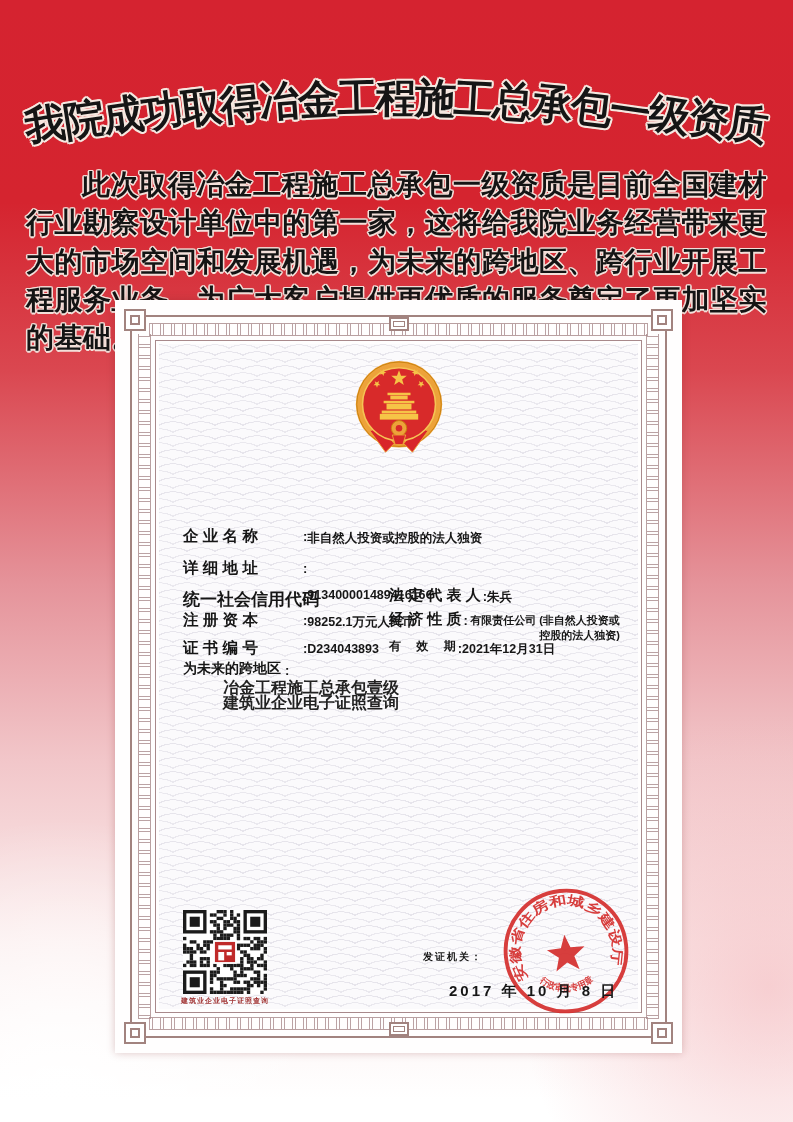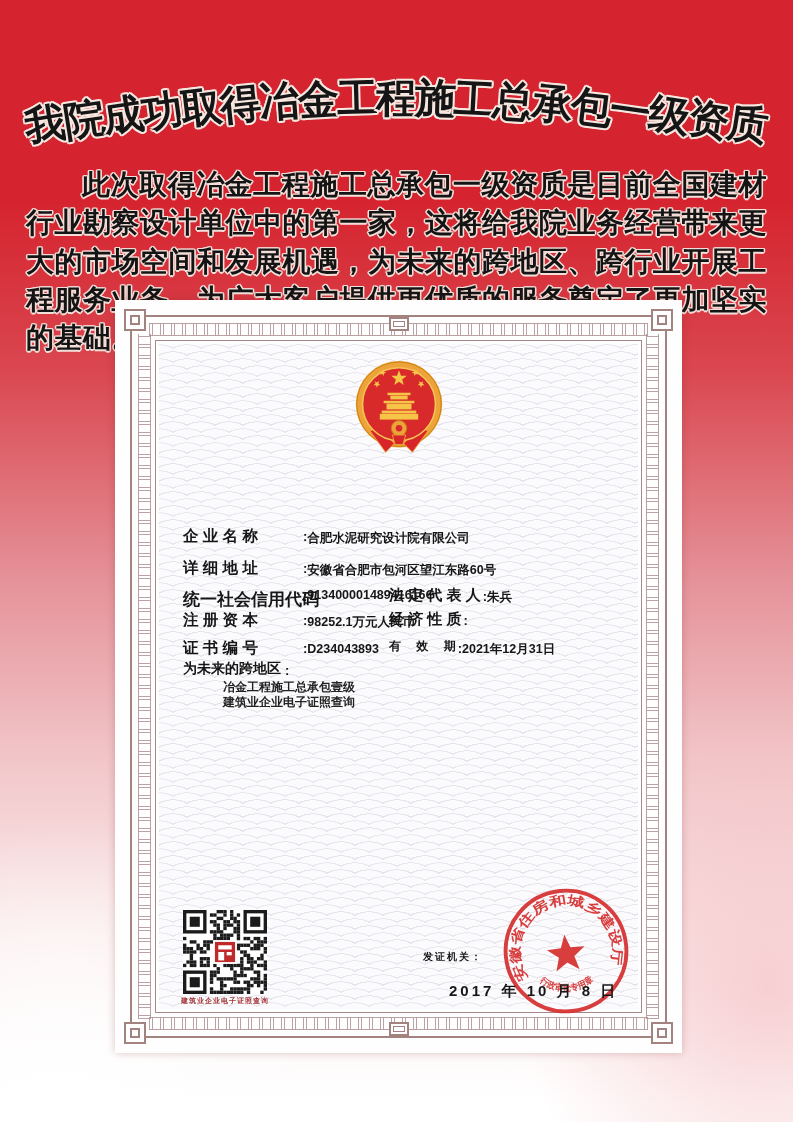--- a/index.html
+++ b/index.html
@@ -69,21 +69,21 @@
   
   .cert-fields { position:absolute; left:24px; right:14px; top:182px; height:230px; color:#161616; }
   .frow { position:absolute; left:0; right:0; display:flex; align-items:flex-start; }
   .flabel { width:120px; font-size:15.5px; font-weight:bold; white-space:pre; flex:none; }
   .flabel.sm { font-size:17px; padding-top:2px; letter-spacing:0; }
   .fcolon { font-weight:bold; font-size:13px; padding-top:3px; flex:none; }
   .fvalue { font-size:12.5px; font-weight:bold; padding-top:4px; }
   .fcol2 { position:absolute; left:206px; top:0; display:flex; align-items:flex-start;text-align:right; }
   .fcol2 .flabel { width:auto; margin-right:2px; }
   .fvalue.wrap { width:152px; font-size:11px; line-height:1.32; padding-top:3px; }
-  .quals { position:absolute; left:40px; top:154px; font-size:12px; font-weight:bold; line-height:15px; color:#222; }
+  .quals { position:absolute; left:40px; top:154px; font-size:16px; font-weight:bold; line-height:15px; color:#222; }
   
   .qr { position:absolute; left:24px; top:566px; width:84px; height:84px; }
   .qr-caption { position:absolute; left:6px; top:652px; width:120px; text-align:center;
                 font-size:7px; letter-spacing:1px; color:#a23636; font-weight:bold; }
   .issuer { position:absolute; left:264px; top:606px; font-size:10px; font-weight:bold;
             letter-spacing:2px; color:#161616; }
   .seal { position:absolute; left:338px; top:538px; width:138px; height:138px; transform:rotate(-6deg); opacity:.93; }
   .cert-date { position:absolute; left:290px; top:638px; font-size:15px; font-weight:bold;
                letter-spacing:3px; color:#161616; white-space:pre; }
 </style>
@@ -136,47 +136,47 @@
         <circle cx="50" cy="73" r="3.4" fill="#d82a2a"></circle>
         <polygon points="43,80 57,80 54,90 46,90" fill="#d8252a" stroke="#eda23a" stroke-width="1"></polygon>
       </svg>
 
 
       <div class="cert-fields">
 
         <div class="frow" style="top:0">
           <span class="flabel">企 业 名 称</span>
             <span class="fcolon">:</span>
-            <span class="fvalue">合肥水泥研究设计院有限公司</span>
+            <span class="fvalue">非自然人投资或控股的法人独资</span>
         </div>
 
         <div class="frow" style="top:32px">
           <span class="flabel">详 细 地 址</span>
             <span class="fcolon">:</span>
-            <span class="fvalue">安徽省合肥市包河区望江东路60号</span>
         </div>
 
         <div class="frow" style="top:60px">
           <span class="flabel sm">统一社会信用代码</span>
             <span class="fcolon">:</span>
             <span class="fvalue" style="padding-top:2px">91340000148941616G</span>
           <span class="fcol2">
             <span class="flabel" style="font-size:15px">法 定 代 表 人</span>
               <span class="fcolon">:</span>
               <span class="fvalue" style="padding-top:3px">朱兵</span>
           </span>
         </div>
 
         <div class="frow" style="top:84px">
           <span class="flabel">注 册 资 本</span>
             <span class="fcolon">:</span>
             <span class="fvalue">98252.1万元人民币</span>
           <span class="fcol2">
             <span class="flabel" style="font-size:15px">经 济 性 质</span>
               <span class="fcolon">:</span>
+              <span class="fvalue wrap">有限责任公司 (非自然人投资或控股的法人独资)</span>
           </span>
         </div>
 
         <div class="frow" style="top:112px">
           <span class="flabel">证 书 编 号</span>
             <span class="fcolon">:</span>
             <span class="fvalue">D234043893</span>
           <span class="fcol2">
             <span class="flabel" style="font-size:12px">有　 效 　期</span>
               <span class="fcolon">:</span>

